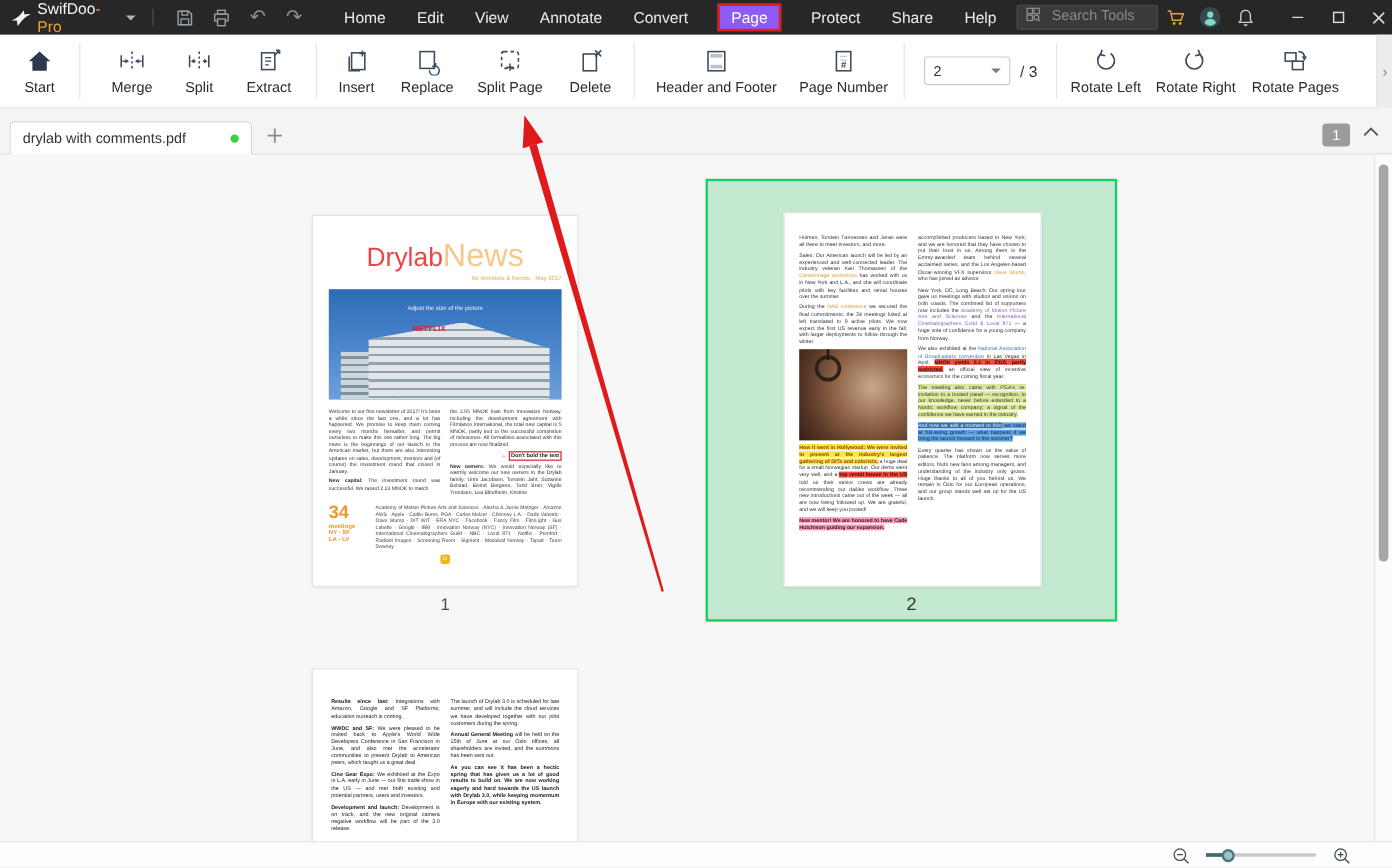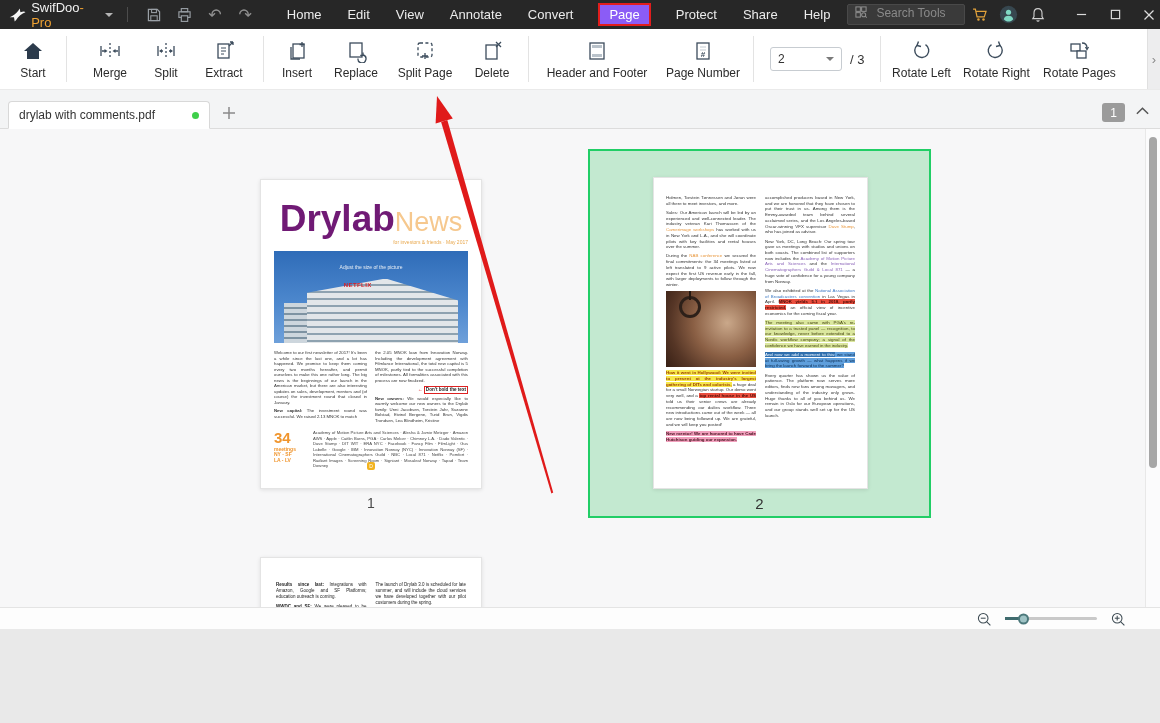--- a/index.html
+++ b/index.html
@@ -1,17 +1,17 @@
 <!DOCTYPE html>
 <html><head>
 <meta charset="utf-8">
 <style>
   html,body{margin:0;padding:0;background:#e9e9e9;}
   *{box-sizing:border-box;}
-  .app{position:relative;width:1160px;height:629px;overflow:hidden;background:#f7f7f8;
+  .app{position:relative;width:1160px;height:723px;overflow:hidden;background:#f7f7f8;
        font-family:"Liberation Sans",sans-serif;-webkit-font-smoothing:antialiased;}
 
   
   .titlebar{position:absolute;top:0;left:0;right:0;height:29px;background:#272727;
             display:flex;align-items:center;color:#ececec;}
   .tb-left{display:flex;align-items:center;gap:5px;padding-left:9px;}
   .appname{font-size:13px;color:#f2f2f2;}
   .appname .suffix{color:#f0a232;}
   .caret-down{width:0;height:0;border-left:4px solid transparent;border-right:4px solid transparent;
               border-top:4px solid #b5b5b5;margin-left:3px;}
@@ -64,21 +64,21 @@
   .page{position:absolute;background:#fff;border:1px solid #e4e4e4;box-shadow:0 1px 4px rgba(0,0,0,.10);cursor:pointer;}
   .pagelabel{position:absolute;font-size:14px;color:#4a4a4a;text-align:center;}
   .selection{position:absolute;left:588px;top:20px;width:343px;height:369px;background:#c3e9d0;border:2px solid #21ce66;}
   .vscroll{position:absolute;right:0;top:0;bottom:0;width:15px;background:#fbfbfc;border-left:1px solid #e8e8e8;}
   .vthumb{position:absolute;left:3px;right:3px;top:8px;height:331px;background:#a6a6a6;border-radius:4px;cursor:pointer;}
 
   
   #page1{left:260px;top:50px;width:222px;height:310px;}
   .p1-inner{position:relative;width:100%;height:100%;padding:20px 13px 10px;}
   .masthead{text-align:center;line-height:1;white-space:nowrap;}
-  .mast-bold{font-size:37px;font-weight:bold;color:#701a75;}
+  .mast-bold{font-size:22px;font-weight:normal;color:#ef4444;}
   .mast-light{font-size:27px;color:#f6c democratic;}
   .mast-light{font-size:27px;color:#f6c88e;font-weight:400;}
   .tagline{text-align:right;font-size:5px;color:#e9a94f;margin-top:2px;}
   .photo1{position:relative;margin-top:6px;height:92px;background:linear-gradient(180deg,#2f6cb8 0%,#4c87cd 55%,#6ea0da 100%);overflow:hidden;}
   .photo1-caption{position:absolute;top:13px;width:100%;text-align:center;color:#e9eff6;font-size:5px;z-index:3;}
   .bld-main{position:absolute;left:17%;right:5%;top:30%;bottom:0;z-index:2;
             background:repeating-linear-gradient(180deg,#e2e6e9 0 5px,#8ea2b0 5px 7px);
             clip-path:polygon(0 22%,52% 0,100% 34%,100% 100%,0 100%);}
   .bld-left{position:absolute;left:5%;width:24%;top:56%;bottom:0;z-index:1;
             background:repeating-linear-gradient(180deg,#cdd6dd 0 4px,#7e93a2 4px 6px);}

